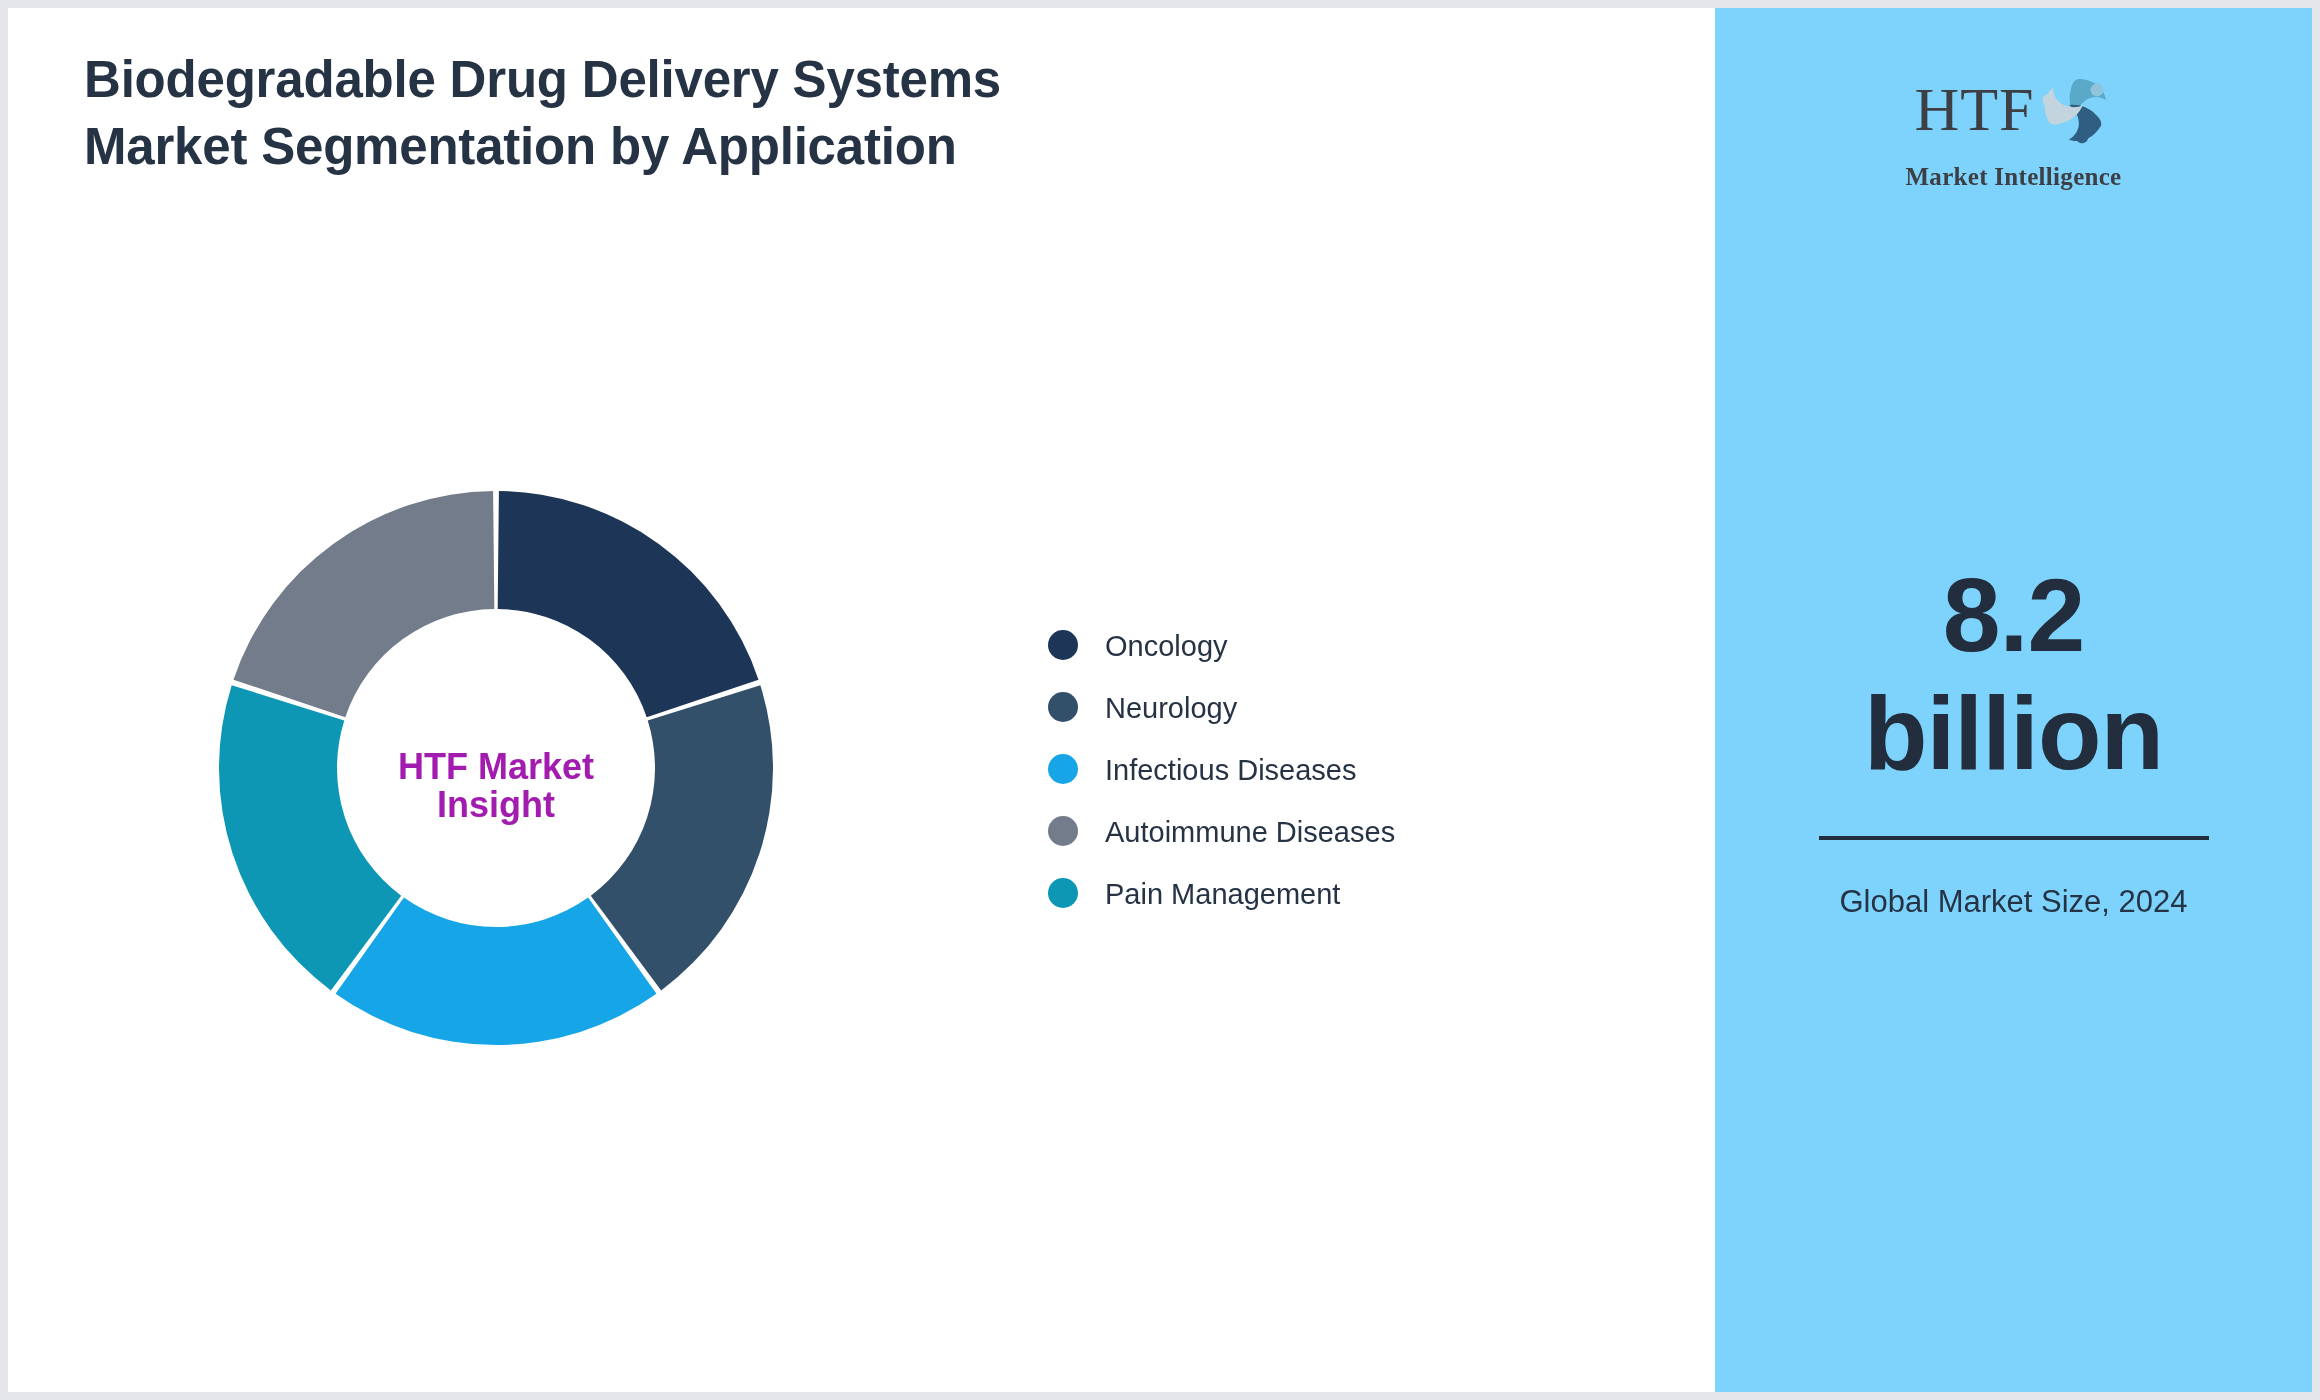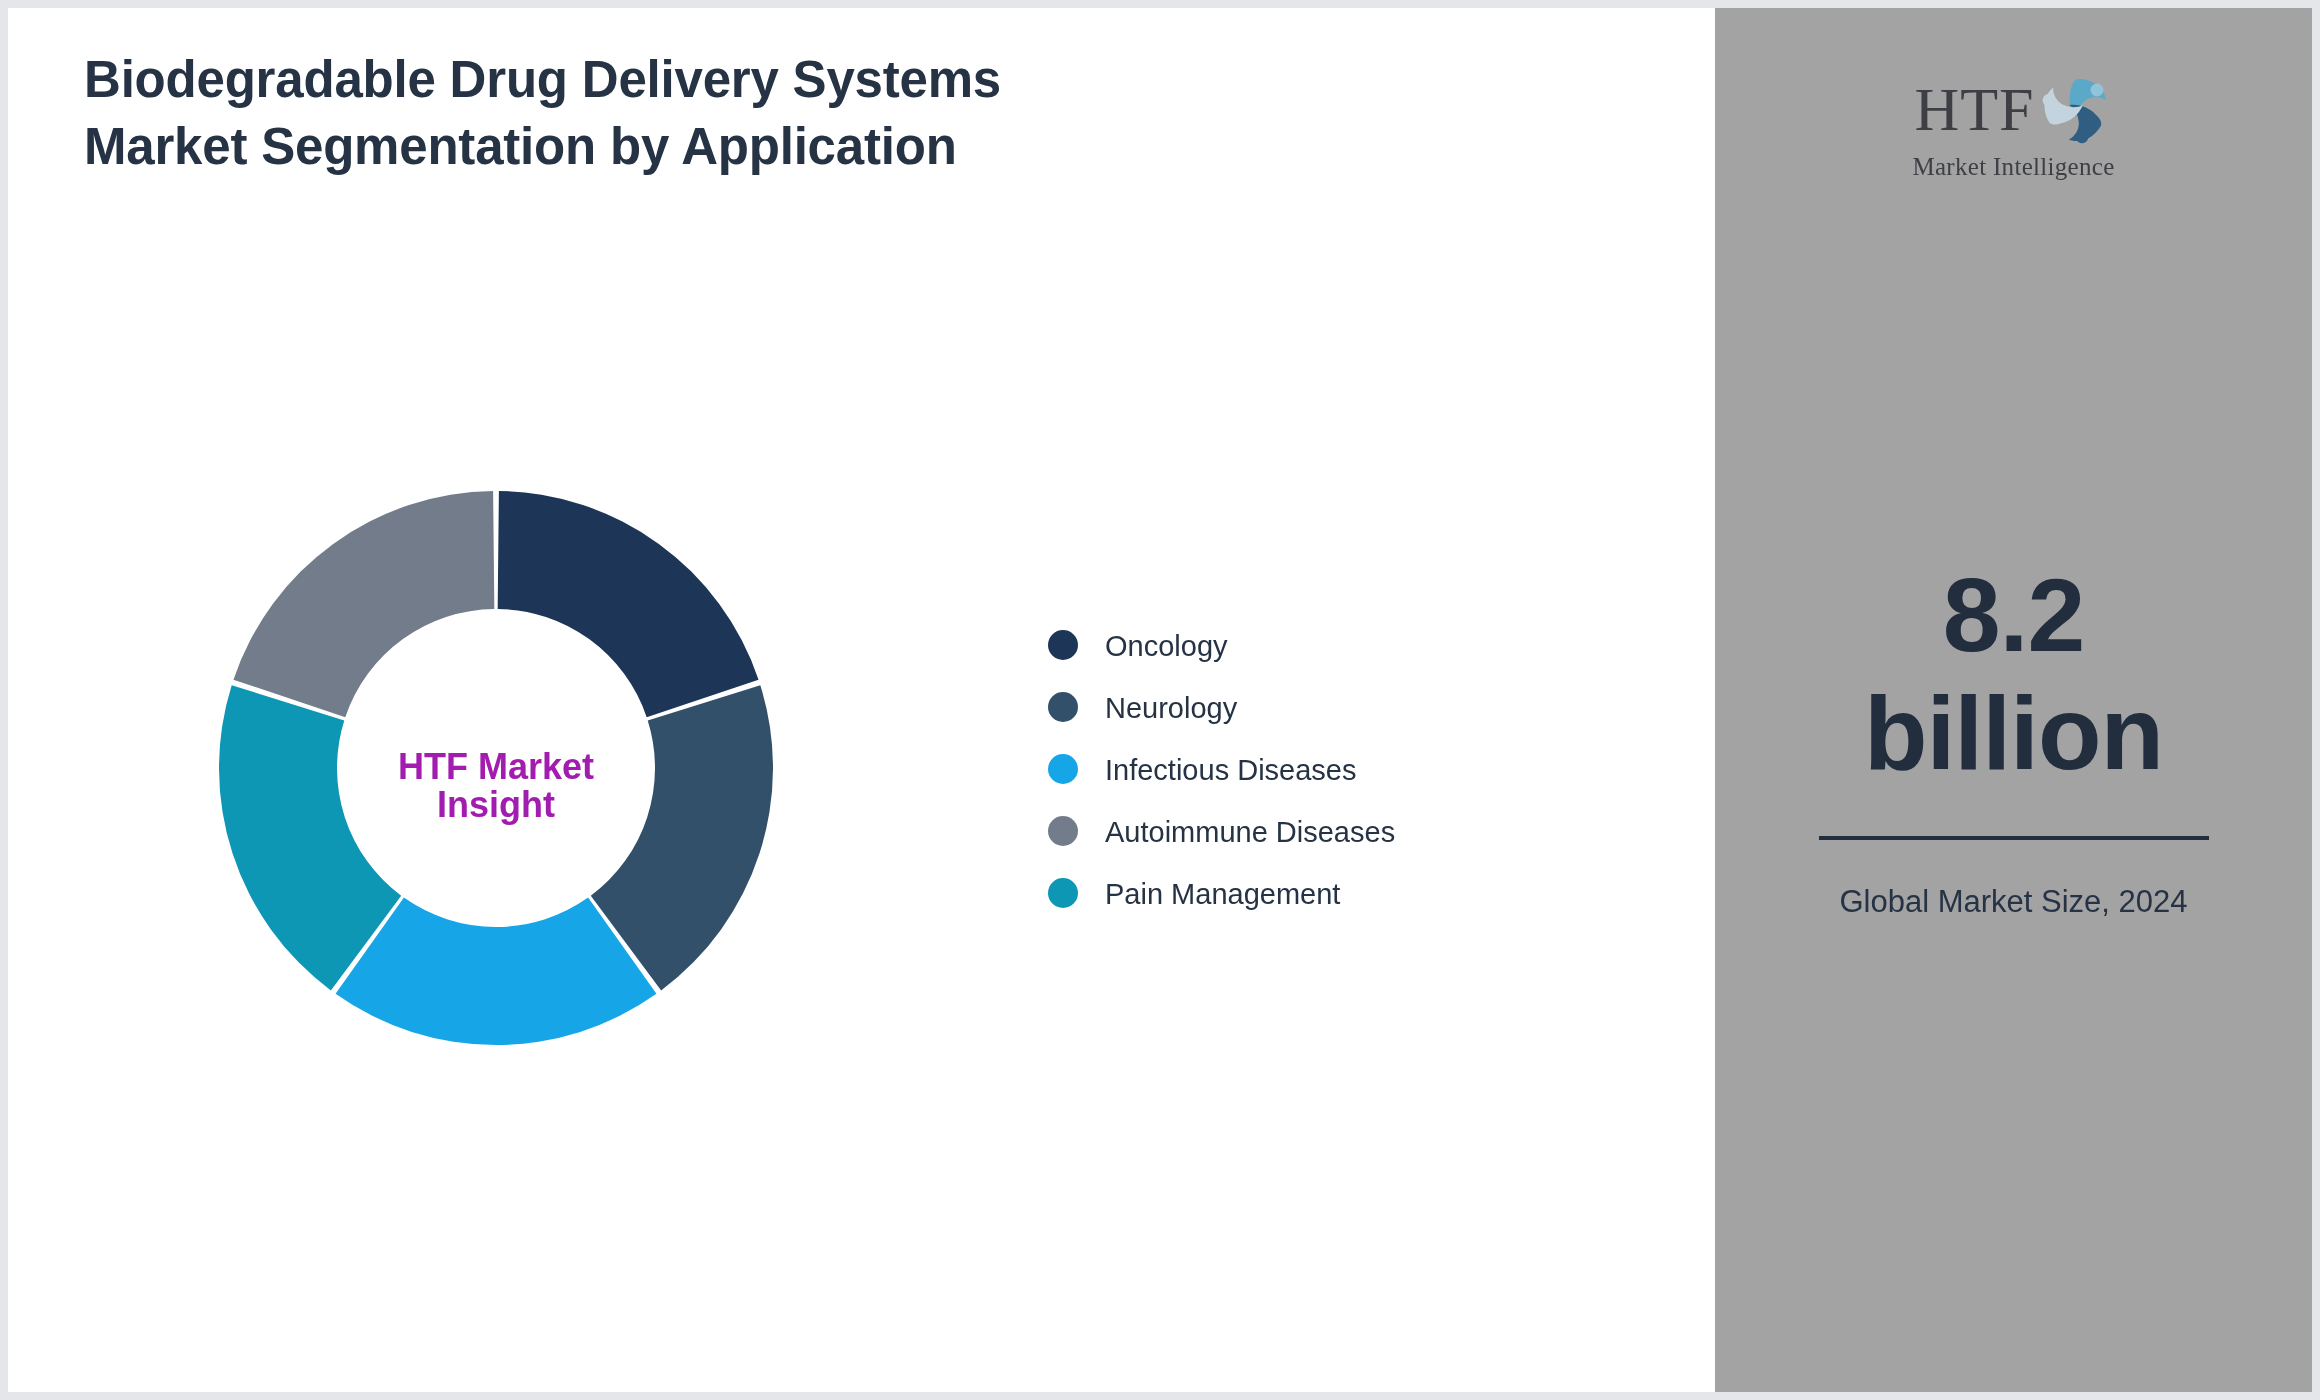--- a/index.html
+++ b/index.html
@@ -105,21 +105,21 @@
     font-size: 29px;
     color: #263345;
     white-space: nowrap;
   }
 
   
   #stat-pane {
     position: relative;
     flex: 1 1 auto;
     height: 100%;
-    background: #a3a3a3;
+    background: #7dd3fc;
   }
 
   
   #logo {
     position: absolute;
     left: 50%;
     transform: translateX(-50%);
     top: 62px;
     width: 250px;
     text-align: center;
@@ -135,22 +135,23 @@
     font-size: 62px;
     line-height: 62px;
     color: #3d3f44;
     letter-spacing: 1px;
   }
   #logo-swirl { margin-left: 4px; }
   #logo-sub {
     font-family: "Liberation Serif", serif;
     font-size: 25px;
     color: #3d3f44;
-    margin-top: 5px;
+    margin-top: 15px;
     letter-spacing: 0.3px;
+    font-weight: bold;
   }
 
   
   #stat-block {
     position: absolute;
     left: 50%;
     transform: translateX(-50%);
     top: 548px;
     width: 500px;
     text-align: center;

